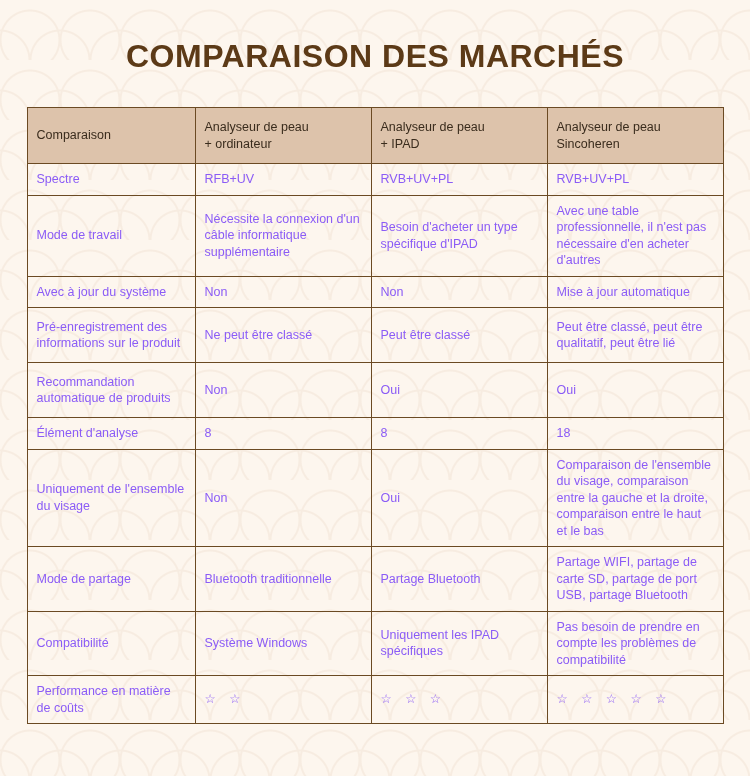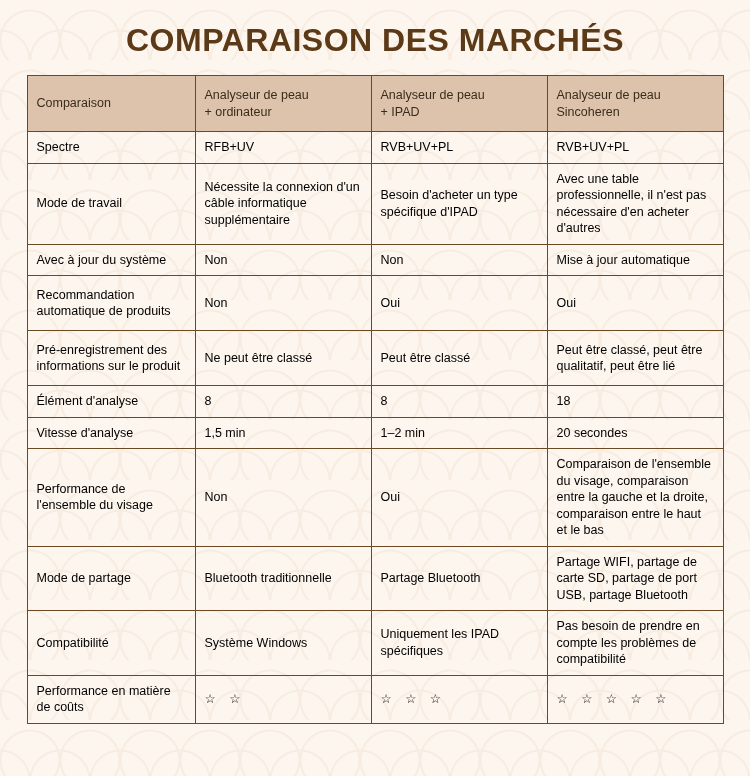--- a/index.html
+++ b/index.html
@@ -33,38 +33,38 @@
     height: 776px;
     box-sizing: border-box;
     padding: 0;
   }
   .title {
     text-align: center;
     font-size: 32px;
     font-weight: bold;
     letter-spacing: 0.5px;
     color: #5c3a17;
-    margin: 0;
+    margin: 16px;
     padding: 22px 0 16px 0;
     font-family: "Liberation Sans", sans-serif;
   }
   table.compare {
     border-collapse: collapse;
     width: 696px;
     margin: 0 auto;
     table-layout: fixed;
     background: transparent;
     border: 1px solid #6b4a23;
   }
   table.compare td, table.compare th {
     border: 1px solid #6b4a23;
     padding: 7px 9px;
     vertical-align: middle;
     font-size: 12.5px;
-    color: #000000;
+    color: #8b5cf6;
     line-height: 1.32;
     text-align: left;
     font-weight: normal;
     background: rgba(255,255,255,0.0);
   }
   table.compare thead th {
     background: #ddc3ab;
     color: #3a2c1d;
     font-size: 12.5px;
     padding-top: 11px;
@@ -125,45 +125,39 @@
         <td>Besoin d'acheter un type spécifique d'IPAD</td>
         <td>Avec une table professionnelle, il n'est pas nécessaire d'en acheter d'autres</td>
       </tr>
       <tr>
         <td class="rowlabel">Avec à jour du système</td>
         <td>Non</td>
         <td>Non</td>
         <td>Mise à jour automatique</td>
       </tr>
       <tr class="tall">
+        <td class="rowlabel">Pré-enregistrement des informations sur le produit</td>
+        <td>Ne peut être classé</td>
+        <td>Peut être classé</td>
+        <td>Peut être classé, peut être qualitatif, peut être lié</td>
+      </tr>
+      <tr class="tall">
         <td class="rowlabel">Recommandation automatique de produits</td>
         <td>Non</td>
         <td>Oui</td>
         <td>Oui</td>
-      </tr>
-      <tr class="tall">
-        <td class="rowlabel">Pré-enregistrement des informations sur le produit</td>
-        <td>Ne peut être classé</td>
-        <td>Peut être classé</td>
-        <td>Peut être classé, peut être qualitatif, peut être lié</td>
       </tr>
       <tr>
         <td class="rowlabel">Élément d'analyse</td>
         <td>8</td>
         <td>8</td>
         <td>18</td>
       </tr>
-      <tr>
-        <td class="rowlabel">Vitesse d'analyse</td>
-        <td>1,5 min</td>
-        <td>1–2 min</td>
-        <td>20 secondes</td>
-      </tr>
       <tr class="tall">
-        <td class="rowlabel">Performance de l'ensemble du visage</td>
+        <td class="rowlabel">Uniquement de l'ensemble du visage</td>
         <td>Non</td>
         <td>Oui</td>
         <td>Comparaison de l'ensemble du visage, comparaison entre la gauche et la droite, comparaison entre le haut et le bas</td>
       </tr>
       <tr class="tall">
         <td class="rowlabel">Mode de partage</td>
         <td>Bluetooth traditionnelle</td>
         <td>Partage Bluetooth</td>
         <td>Partage WIFI, partage de carte SD, partage de port USB, partage Bluetooth</td>
       </tr>

